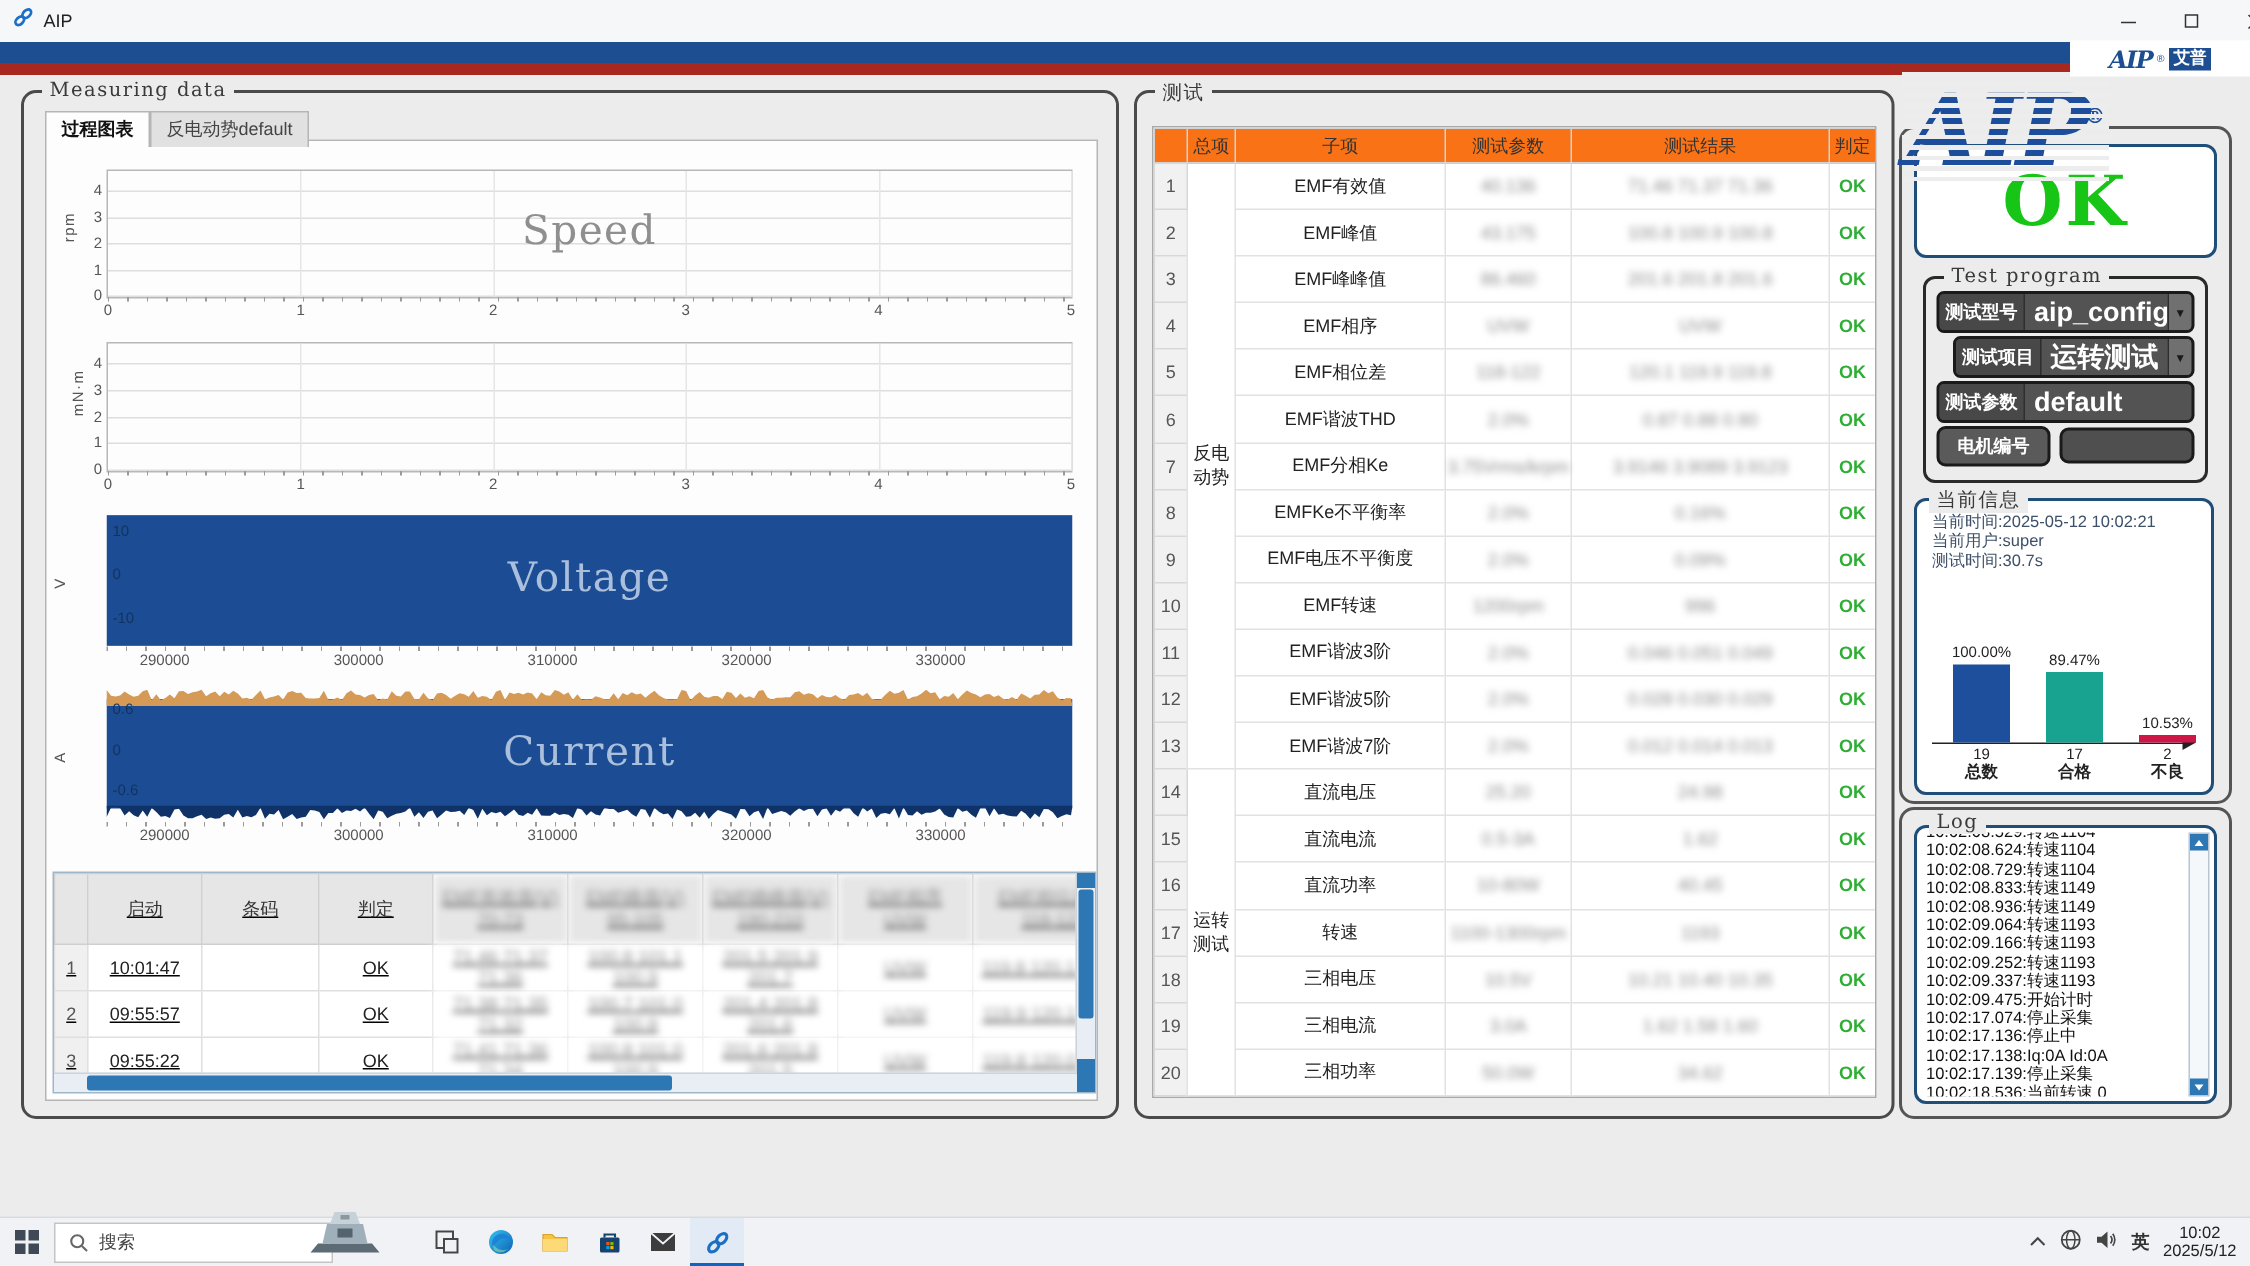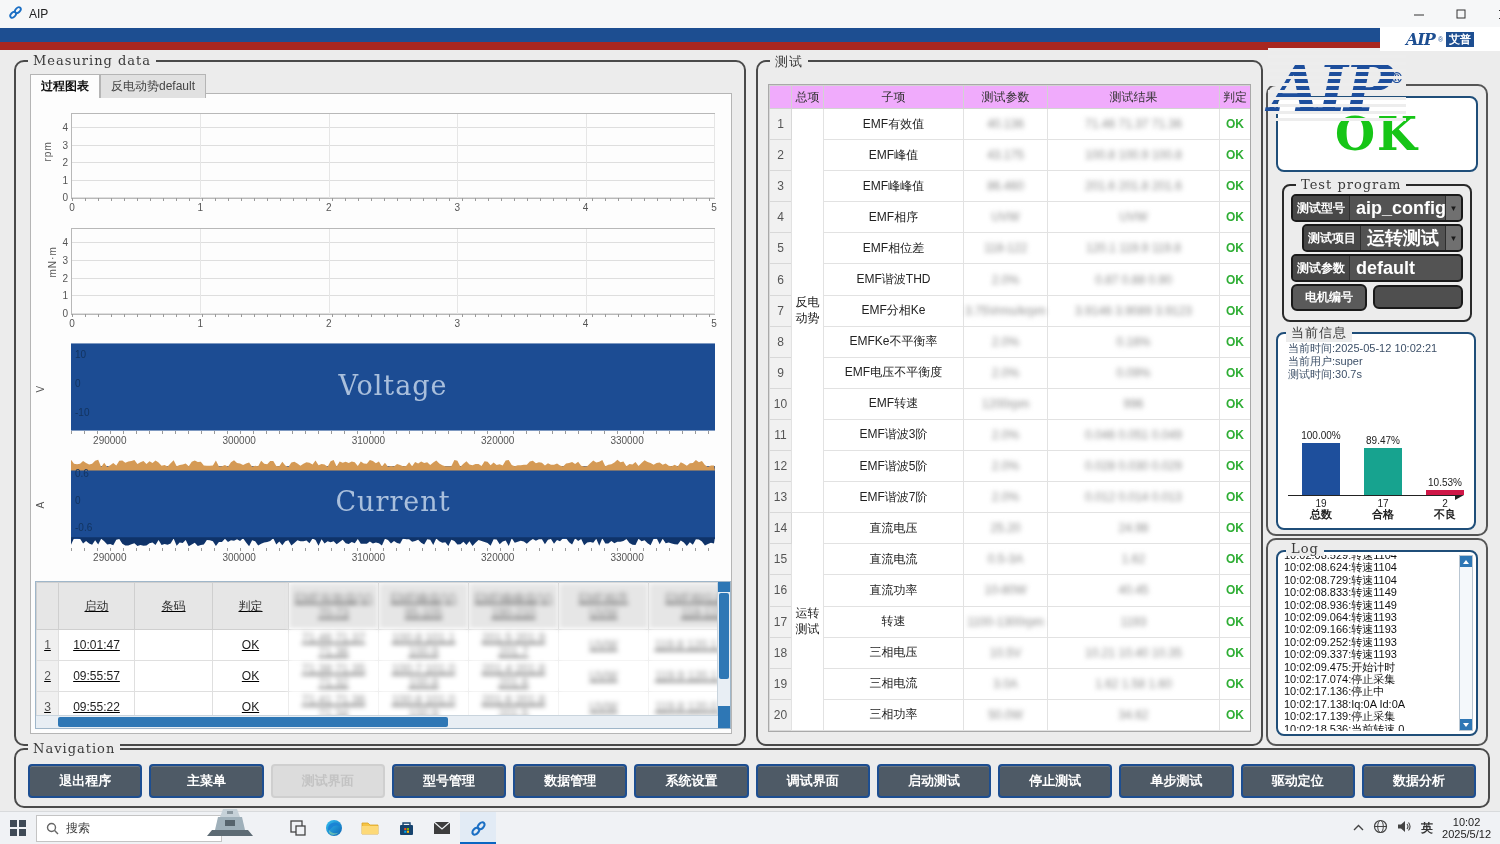--- a/index.html
+++ b/index.html
@@ -55,21 +55,21 @@
   .vthumb{position:absolute;left:1px;right:1px;top:2px;height:86px;background:#2e77b5;border-radius:2px;}
   .varr{position:absolute;left:0;right:0;height:10px;background:#2e77b5;}
   .hscroll{position:absolute;left:0;bottom:0;height:12px;right:12px;background:#e8eef4;border-top:1px solid #c9d4dd;}
   .hthumb{position:absolute;left:22px;width:390px;top:1px;bottom:1px;background:#2e77b5;border-radius:2px;}
   .corner{position:absolute;right:0;bottom:0;width:12px;height:12px;background:#2e77b5;}
 
   
   #testgroup{left:756px;top:60px;width:503px;height:682px;}
   .testtable{position:absolute;left:10px;right:10px;top:22px;bottom:12px;background:#fff;border:1px solid #a9a9a9;overflow:hidden;}
   table.tt{width:100%;height:100%;table-layout:fixed;border-collapse:collapse;font-size:12px;}
-  table.tt th{background:#f0abfc;border:1px solid #d2d2d2;font-weight:normal;color:#333;height:20px;font-family:Liberation Mono, monospace;}
+  table.tt th{background:#f97316;border:1px solid #d2d2d2;font-weight:normal;color:#333;height:20px;font-family:Liberation Mono, monospace;}
   table.tt td{border:1px solid #e2e2e2;text-align:center;color:#222;}
   table.tt td.num{background:#f1f1f1;color:#555;border-color:#d8d8d8;}
   table.tt td.grp{white-space:pre-line;line-height:1.3;color:#222;margin-left:17px;}
   table.tt td.ok{color:#2fae35;font-weight:bold;}
 
   
   .outer{position:absolute;border:2px solid #555;border-radius:10px;}
   #outer-top{left:1266px;top:84px;width:218px;height:448px;}
   #outer-log{left:1266px;top:538px;width:218px;height:204px;}
   .bluebox{position:absolute;border:2px solid #1f4e79;border-radius:8px;background:#fff;}
@@ -192,20 +192,21 @@
             <span class="xt" style="left: 20%;">1</span>
             <i class="glv" style="left: 40%;"></i>
             <span class="xt" style="left: 40%;">2</span>
             <i class="glv" style="left: 60%;"></i>
             <span class="xt" style="left: 60%;">3</span>
             <i class="glv" style="left: 80%;"></i>
             <span class="xt" style="left: 80%;">4</span>
             <i class="glv" style="left: 100%;"></i>
             <span class="xt" style="left: 100%;">5</span>
             <i class="xtickstrip"></i>
+            <div class="ctitle">Speed</div>
           </div>
       </div>
       <div class="chartwrap" style="top:134px;height:87px;">
         <span class="ylab">mN·m</span>
         <div class="plot boxed">
             <i class="glh" style="bottom: 0%;"></i>
             <span class="yt" style="bottom: calc(0% - 5px);">0</span>
             <i class="glh" style="bottom: 20.8333%;"></i>
             <span class="yt" style="bottom: calc(20.8333% - 5px);">1</span>
             <i class="glh" style="bottom: 41.6667%;"></i>
@@ -621,37 +622,20 @@
         <span class="logarr up" style="top:0">
             <i></i>
           </span>
         <span class="logarr dn" style="bottom:0">
             <i></i>
           </span>
       </div>
     </div>
   </div>
 
-  <div class="group" id="navgroup">
-    <span class="glabel">Navigation</span>
-    <div id="navbtns">
-        <div class="navbtn">退出程序</div>
-        <div class="navbtn">主菜单</div>
-        <div class="navbtn disabled">测试界面</div>
-        <div class="navbtn">型号管理</div>
-        <div class="navbtn">数据管理</div>
-        <div class="navbtn">系统设置</div>
-        <div class="navbtn">调试界面</div>
-        <div class="navbtn">启动测试</div>
-        <div class="navbtn">停止测试</div>
-        <div class="navbtn">单步测试</div>
-        <div class="navbtn">驱动定位</div>
-        <div class="navbtn">数据分析</div>
-      </div>
-  </div>
 
   <div class="taskbar">
     <span class="tbicon">
       <svg width="16" height="16">
           <g fill="#3f4a56">
             <rect x="0" y="0" width="7" height="7"></rect>
             <rect x="9" y="0" width="7" height="7"></rect>
             <rect x="0" y="9" width="7" height="7"></rect>
             <rect x="9" y="9" width="7" height="7"></rect>
           </g>

